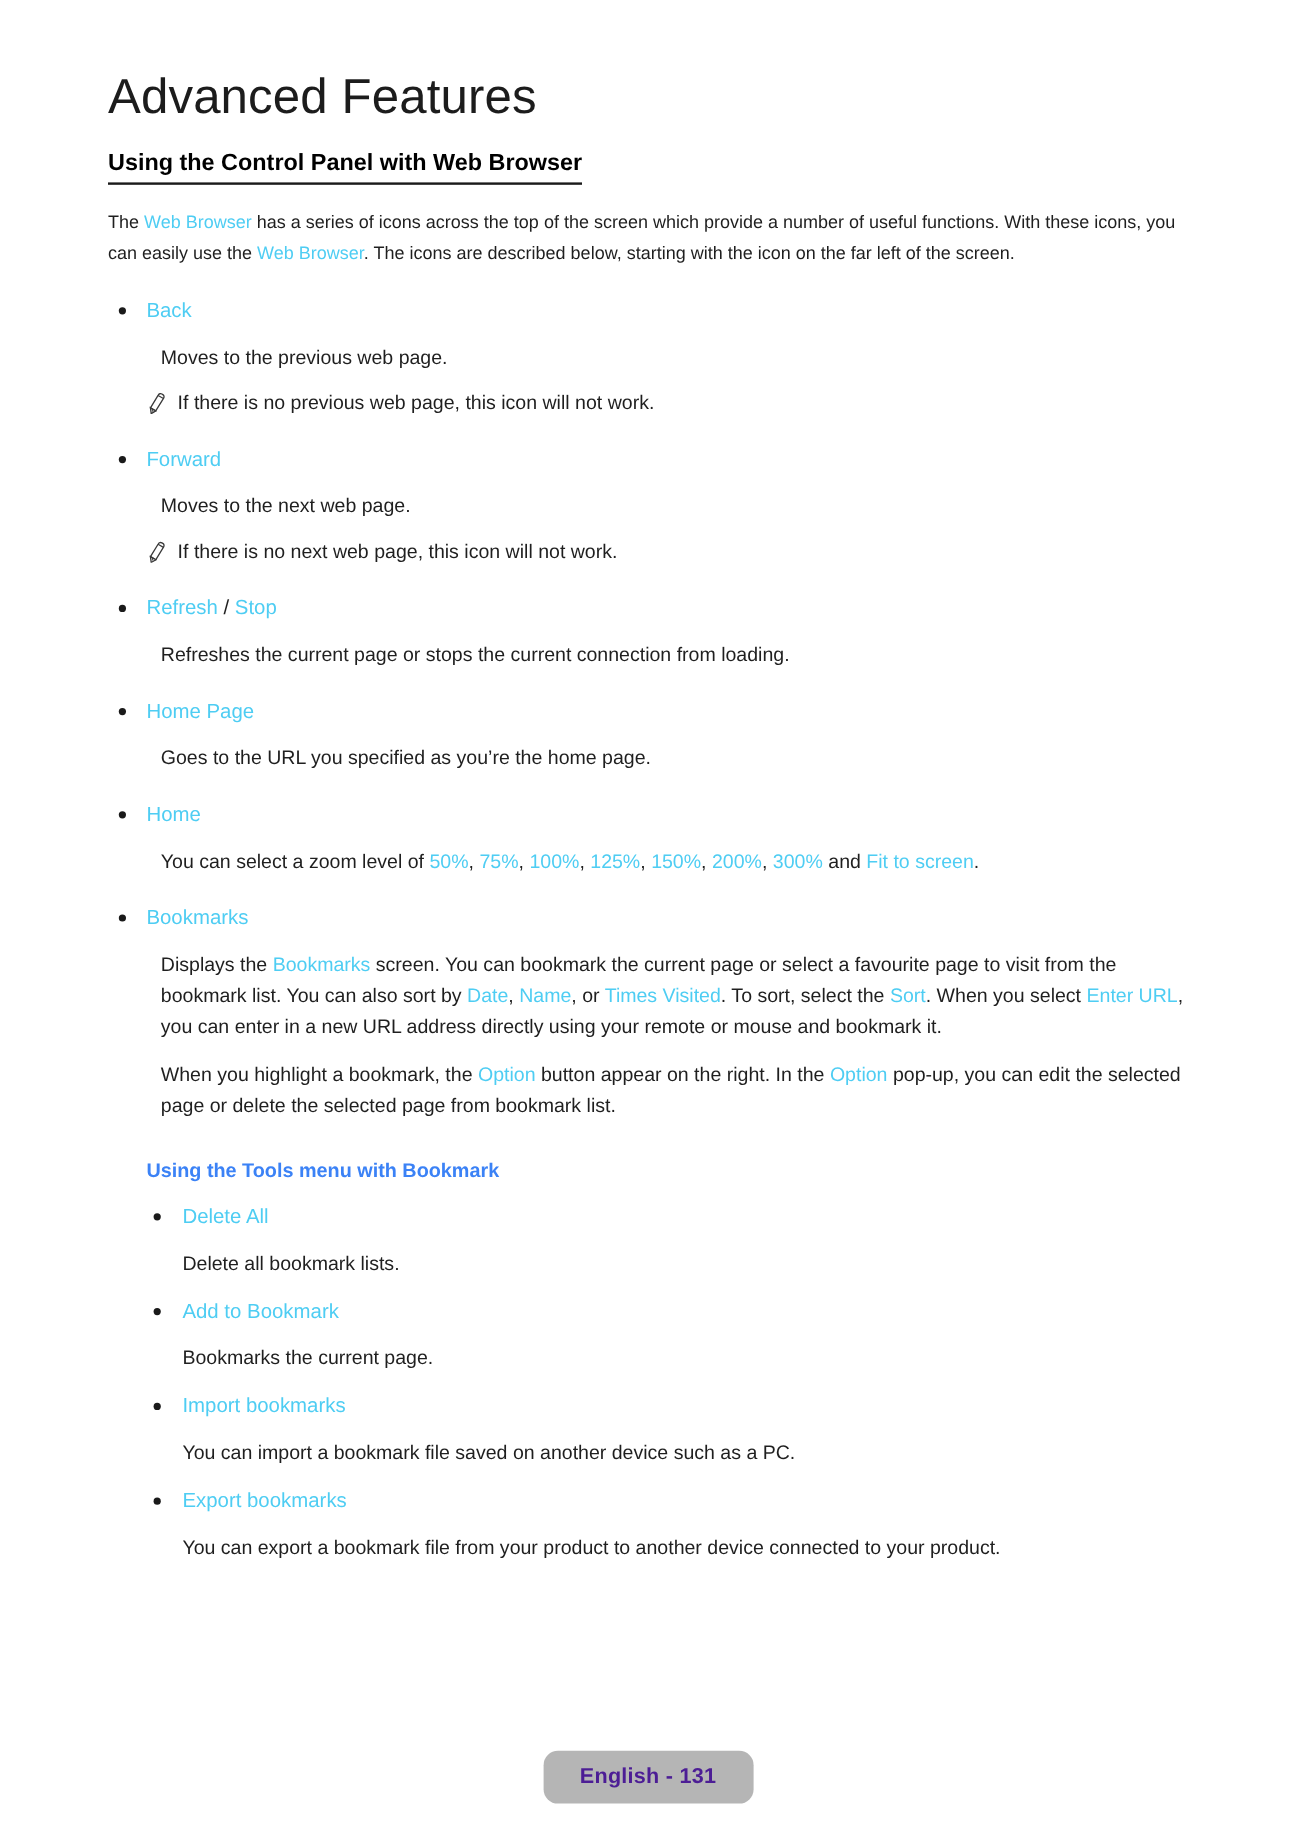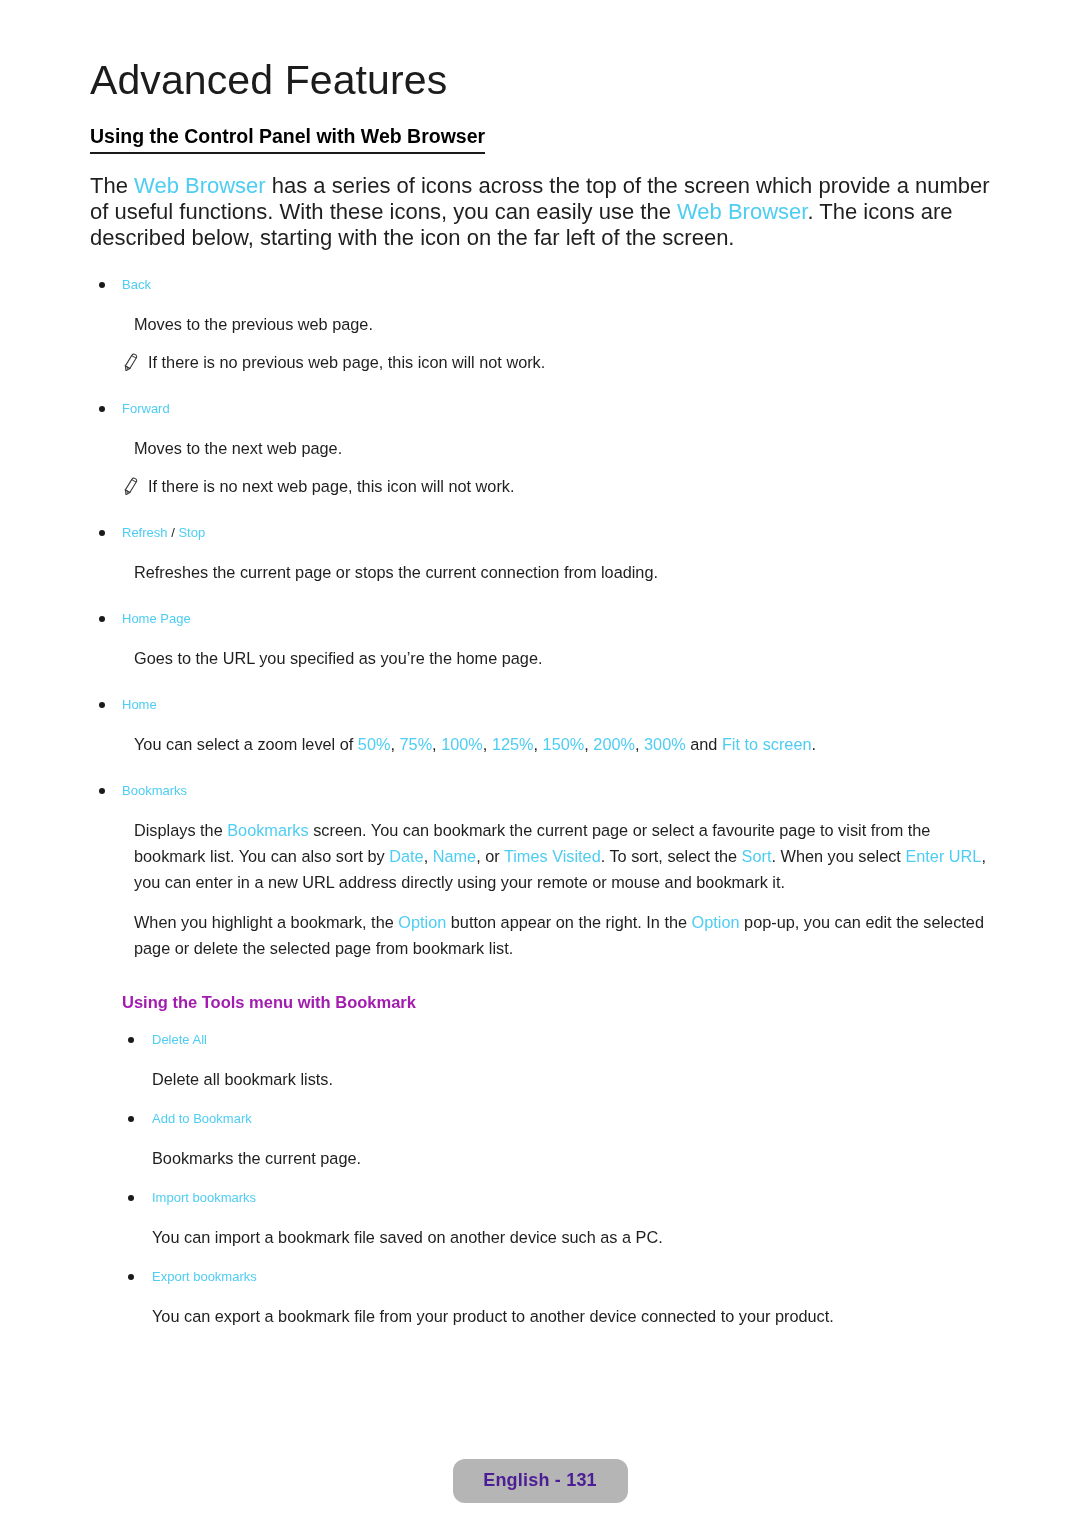--- a/index.html
+++ b/index.html
@@ -50,39 +50,39 @@
     color: #000;
     margin: 0;
     padding-top: 20px;
     padding-bottom: 3px;
     border-bottom: 2px solid #1a1a1a;
     line-height: 1.25;
   }
 
   
   p.para {
-    font-size: 22px;
+    font-size: 15px;
     line-height: 26px;
     margin: 0;
     color: #1f1f1f;
   }
   .intro {
     padding-top: 19px;
     width: 900px;
   }
 
   
   .hl { color: #4ecdf3; }
 
   
   .bullet {
     position: relative;
     padding-left: 32px;
     margin-top: 22px;
-    font-size: 13px;
+    font-size: 17px;
     line-height: 24px;
   }
   .bullet::before {
     content: "";
     position: absolute;
     left: 9px;
     top: 9px;
     width: 6px;
     height: 6px;
     border-radius: 50%;
@@ -134,21 +134,21 @@
   .note .pencil-icon svg {
     display: block;
   }
 
   
   .subhead {
     margin-top: 30px;
     margin-left: 32px;
     font-size: 16.5px;
     font-weight: bold;
-    color: #a21caf;
+    color: #3b82f6;
     line-height: 22px;
   }
 
   
   .footer {
     position: absolute;
     left: 0;
     top: 1459px;
     width: 1080px;
     display: flex;

